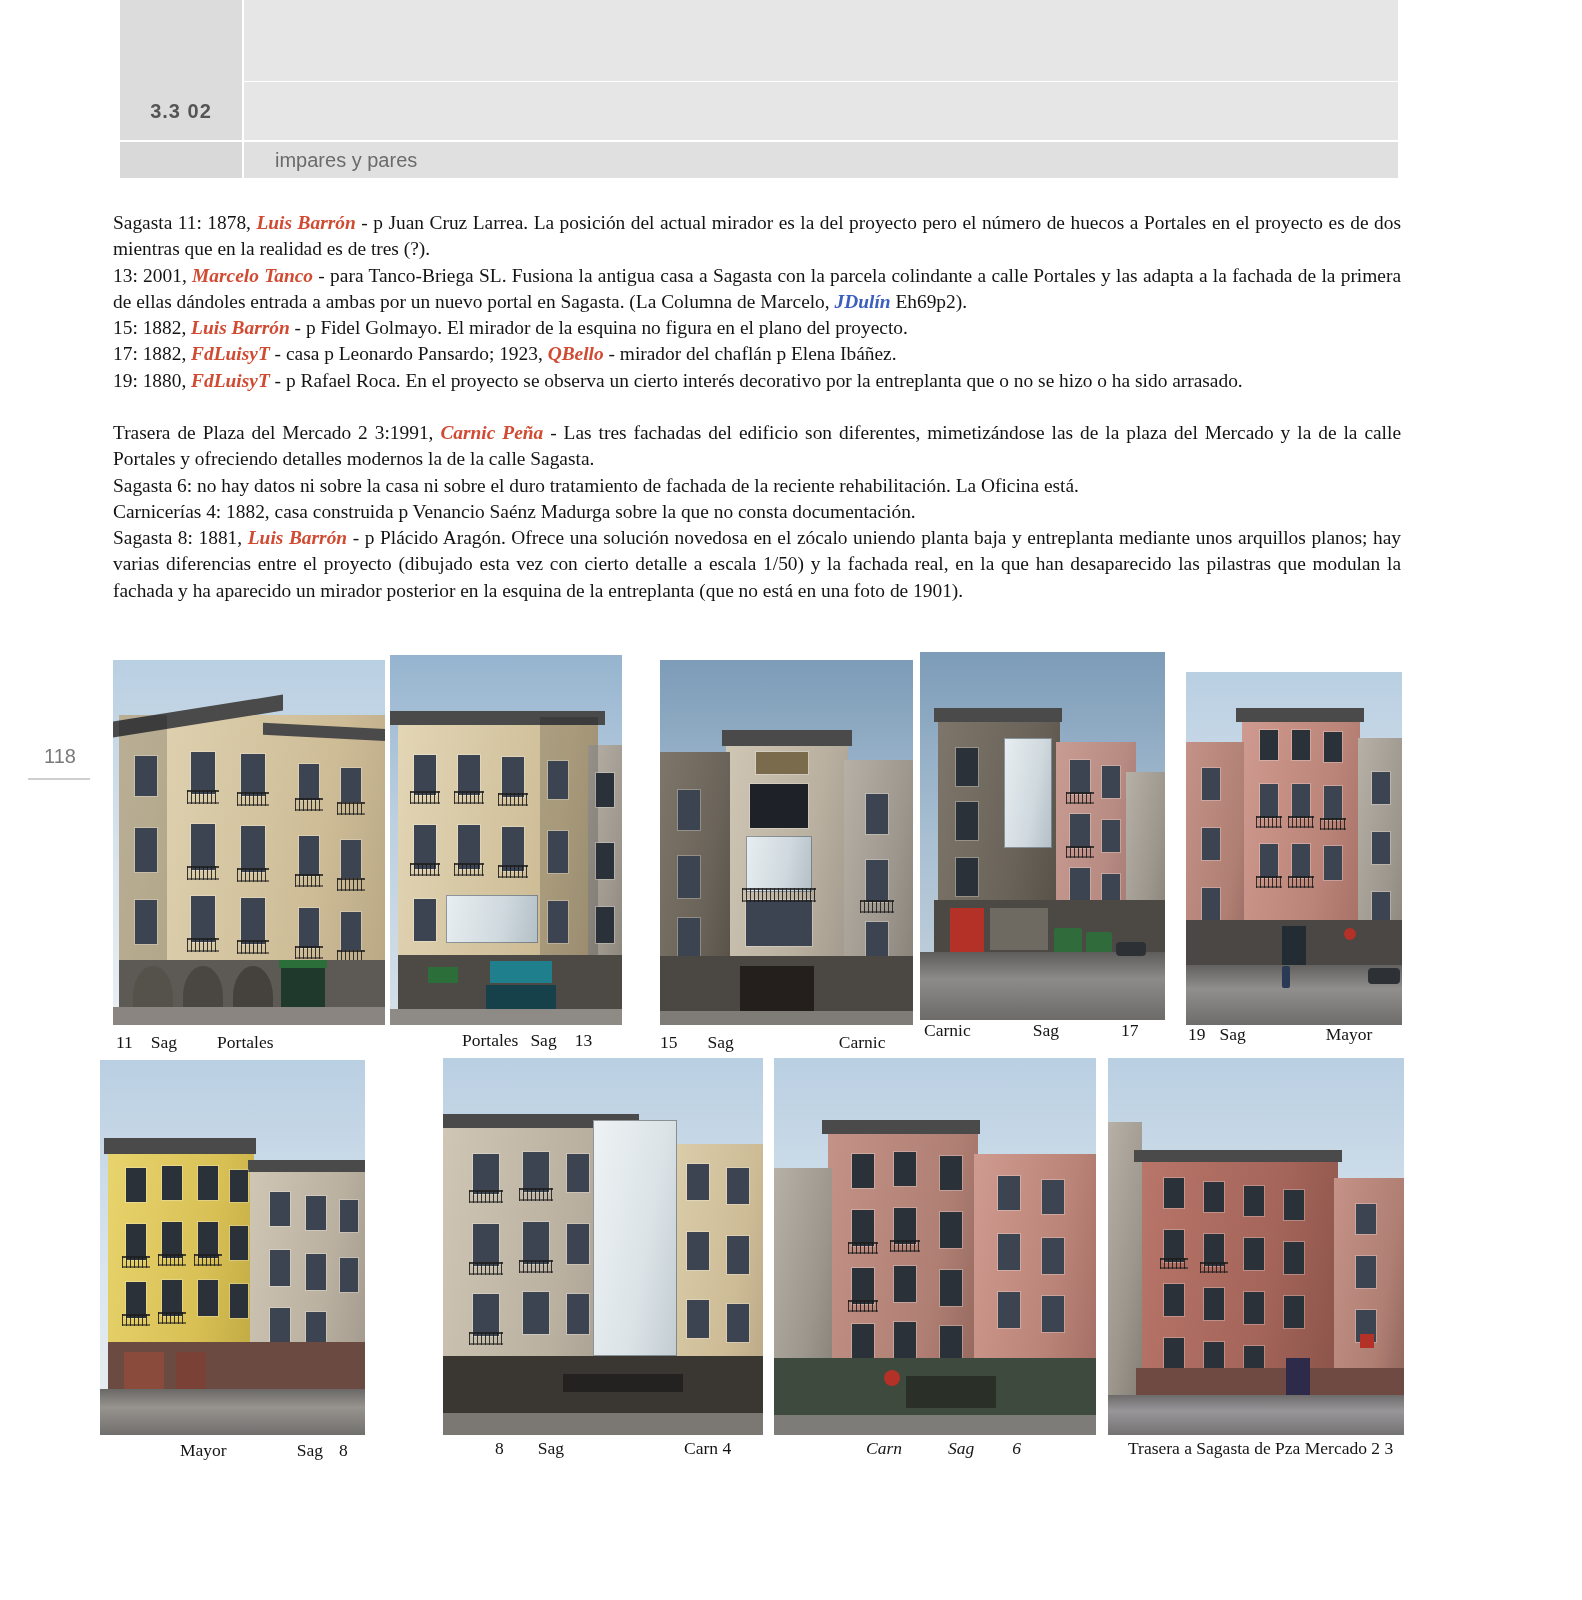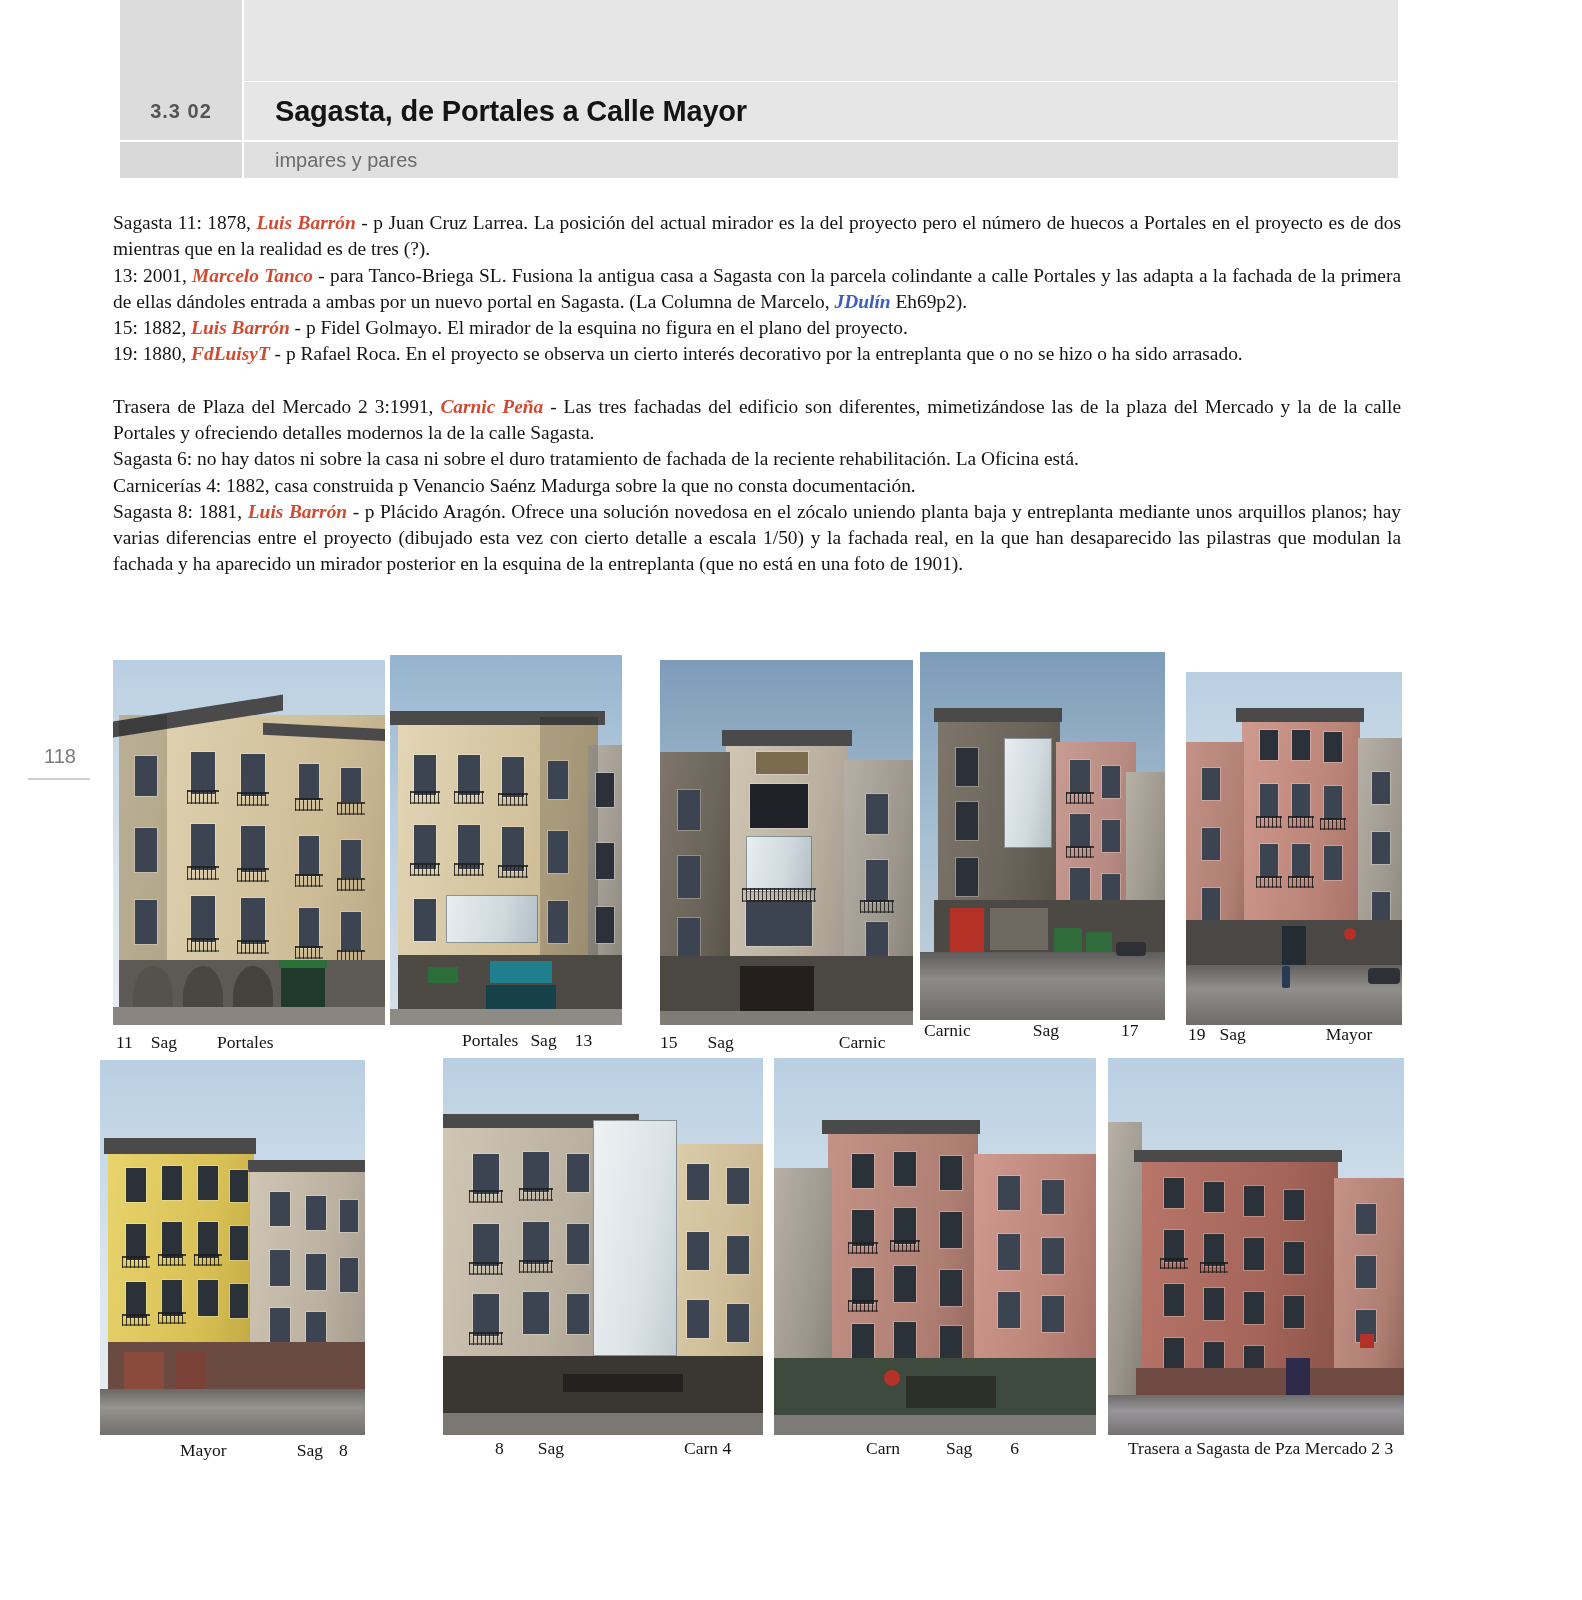--- a/index.html
+++ b/index.html
@@ -215,37 +215,37 @@
 </style>
 </head>
 <body>
 
 <div class="header">
   <div class="hdr-band-top">
     <div class="cell-a"></div>
   </div>
   <div class="hdr-band-main">
     <div class="hdr-num">3.3  02</div>
-    <div class="hdr-title">Sagasta, de Portales a Calle Mayor</div>
   </div>
   <div class="hdr-band-sub">
     <div class="hdr-sub-left"></div>
     <div class="hdr-subtitle">impares y pares</div>
   </div>
 </div>
 
 <div class="page-number-wrap">
   <span class="page-number">118</span>
 </div>
 <div class="page-rule"></div>
 
 <div class="body-text">
   <p class="para"><span class="bold">Sagasta 11</span><span>: 1878, </span><span class="arch">Luis Barrón</span><span> - p Juan Cruz Larrea. La posición del actual mirador es la del proyecto pero el número de huecos a Portales en el proyecto es de dos mientras que en la realidad es de tres (?).</span></p>
   <p class="para"><span class="bold">13</span><span>: 2001, </span><span class="arch">Marcelo Tanco</span><span> - para Tanco-Briega SL. Fusiona la antigua casa a Sagasta con la parcela colindante a calle Portales y las adapta a la fachada de la primera de ellas dándoles entrada a ambas por un nuevo portal en Sagasta. (La Columna de Marcelo, </span><span class="arch-blue">JDulín</span><span>  Eh69p2).</span></p>
   <p class="para"><span class="bold">15</span><span>: 1882, </span><span class="arch">Luis Barrón</span><span> - p Fidel Golmayo. El mirador de la esquina no figura en el plano del proyecto.</span></p>
+  <p class="para"><span class="bold">17</span><span>: 1882, </span><span class="arch">FdLuisyT</span><span> - casa p Leonardo Pansardo; 1923, </span><span class="arch">QBello</span><span> - mirador del chaflán p Elena Ibáñez.</span></p>
   <p class="para"><span class="bold">19</span><span>: 1880, </span><span class="arch">FdLuisyT</span><span> - p Rafael Roca. En el proyecto se observa un cierto interés decorativo por la entreplanta que o no se hizo o ha sido arrasado.</span></p>
   <div class="para-gap"></div>
   <p class="para"><span class="bold">Trasera de Plaza del Mercado 2 3</span><span>:1991, </span><span class="arch">Carnic Peña</span><span> - Las tres fachadas del edificio son diferentes, mimetizándose las de la plaza del Mercado y la de la calle Portales y ofreciendo detalles modernos la de la calle Sagasta.</span></p>
   <p class="para"><span class="bold">Sagasta 6</span><span>: no hay datos ni sobre la casa ni sobre el duro tratamiento de fachada de la reciente rehabilitación. La Oficina está.</span></p>
   <p class="para"><span class="bold">Carnicerías 4</span><span>: 1882, casa construida p Venancio Saénz Madurga sobre la que no consta documentación.</span></p>
   <p class="para"><span class="bold">Sagasta 8</span><span>: 1881, </span><span class="arch">Luis Barrón</span><span> - p Plácido Aragón. Ofrece una solución novedosa en el zócalo uniendo planta baja y entreplanta mediante unos arquillos planos; hay varias diferencias entre el proyecto (dibujado esta vez con cierto detalle a escala 1/50) y la fachada real, en la que han desaparecido las pilastras que modulan la fachada y ha aparecido un mirador posterior en la esquina de la entreplanta (que no está en una foto de 1901).</span></p>
 </div>
 
 <div class="plates">
 
@@ -569,21 +569,21 @@
       <div class="win" style="left:268px; top:122px; width:22px; height:34px;"></div>
       <div class="win" style="left:224px; top:176px; width:22px; height:36px;"></div>
       <div class="win" style="left:268px; top:180px; width:22px; height:36px;"></div>
       <div class="win" style="left:224px; top:234px; width:22px; height:36px;"></div>
       <div class="win" style="left:268px; top:238px; width:22px; height:36px;"></div>
       <div class="base" style="left:0px; top:300px; width:322px; height:62px; background:#3f4a3e;"></div>
       <div class="poster" style="left:110px; top:312px; width:16px; height:16px; border-radius:50%;"></div>
       <div class="shopfront" style="left:132px; top:318px; width:90px; height:32px; background:#2a2f28;"></div>
       <div class="ground" style="height:20px; background:#7e7c79;"></div>
     </div>
-    <div class="cap-row" style="left:92px; top:380px; width:322px;">
+    <div class="cap-row" style="left:92px; top:380px; width:322px;font-style:italic;">
       <span>Carn</span>
       <span style="width:46px;"></span>
       <span>Sag</span>
       <span style="width:38px;"></span>
       <span>6</span>
     </div>
   </div>
 
   <div class="plate" style="left:1108px; top:1058px; width:296px; height:377px;">
     <div class="photo">

